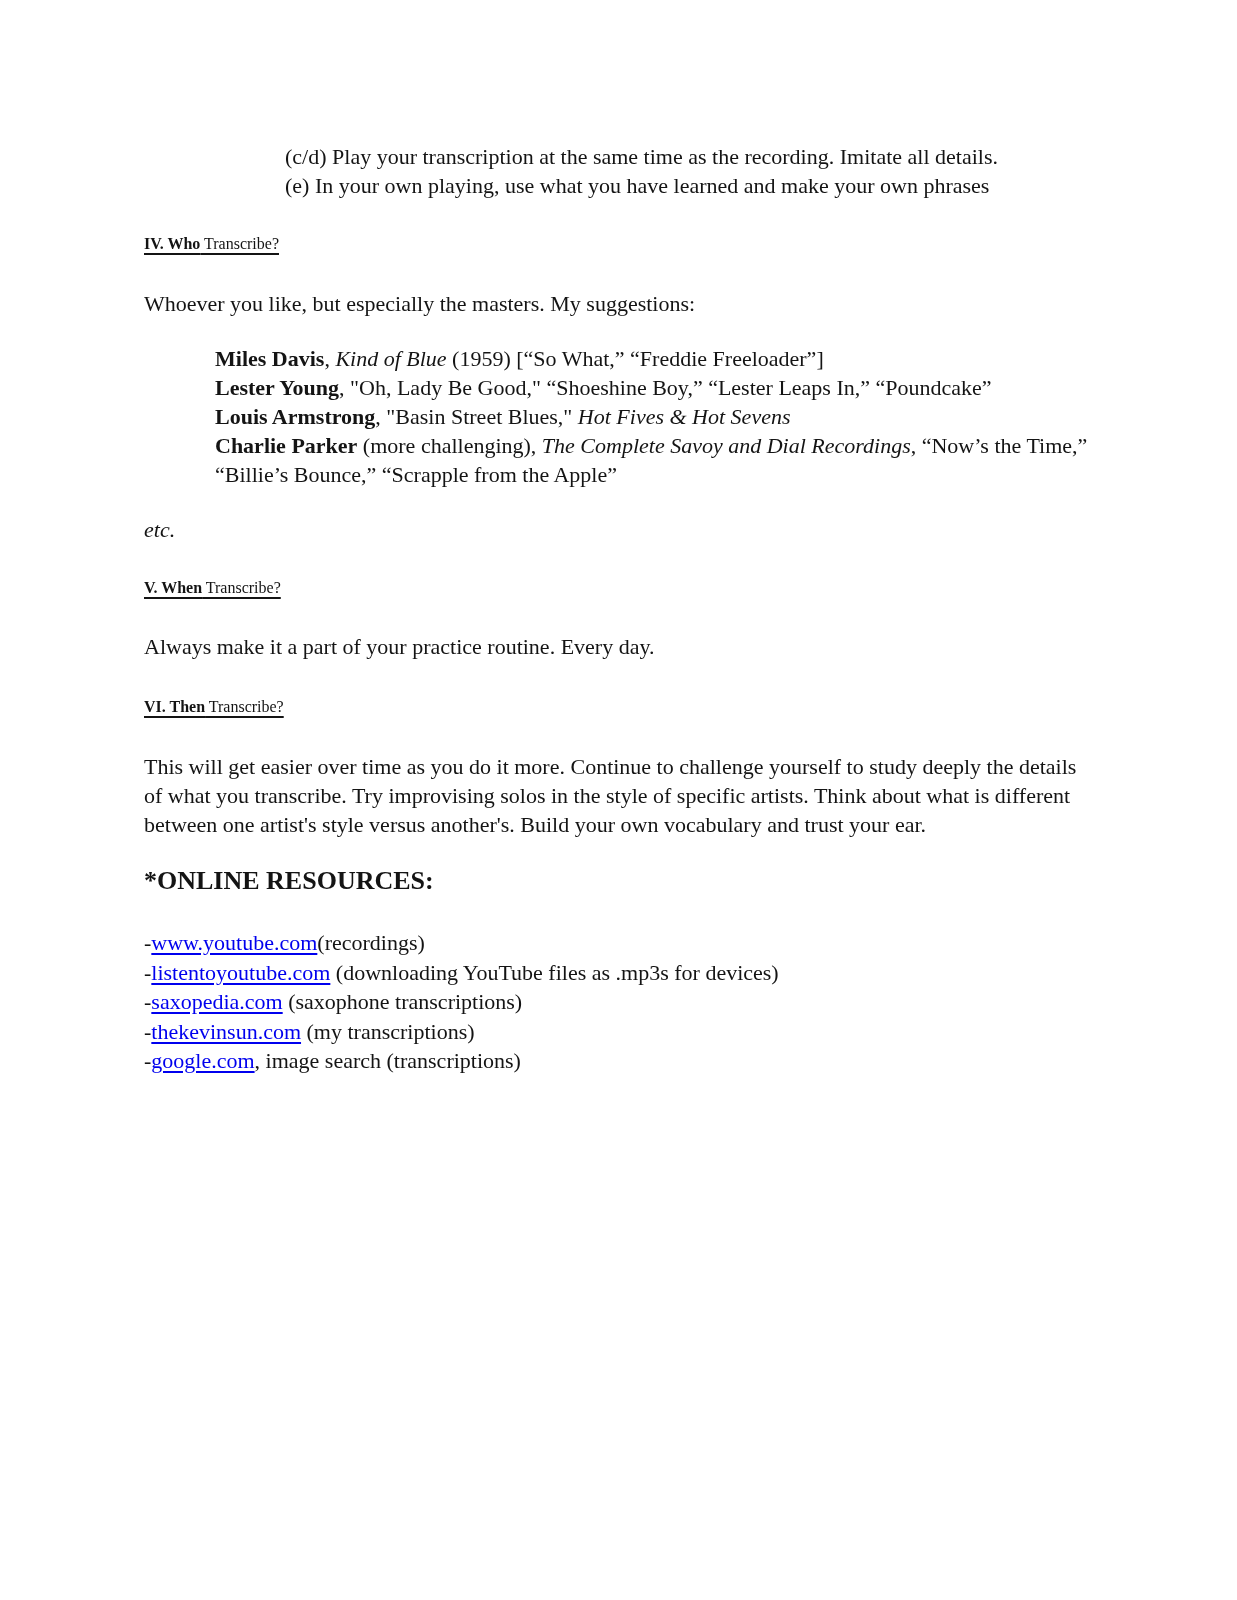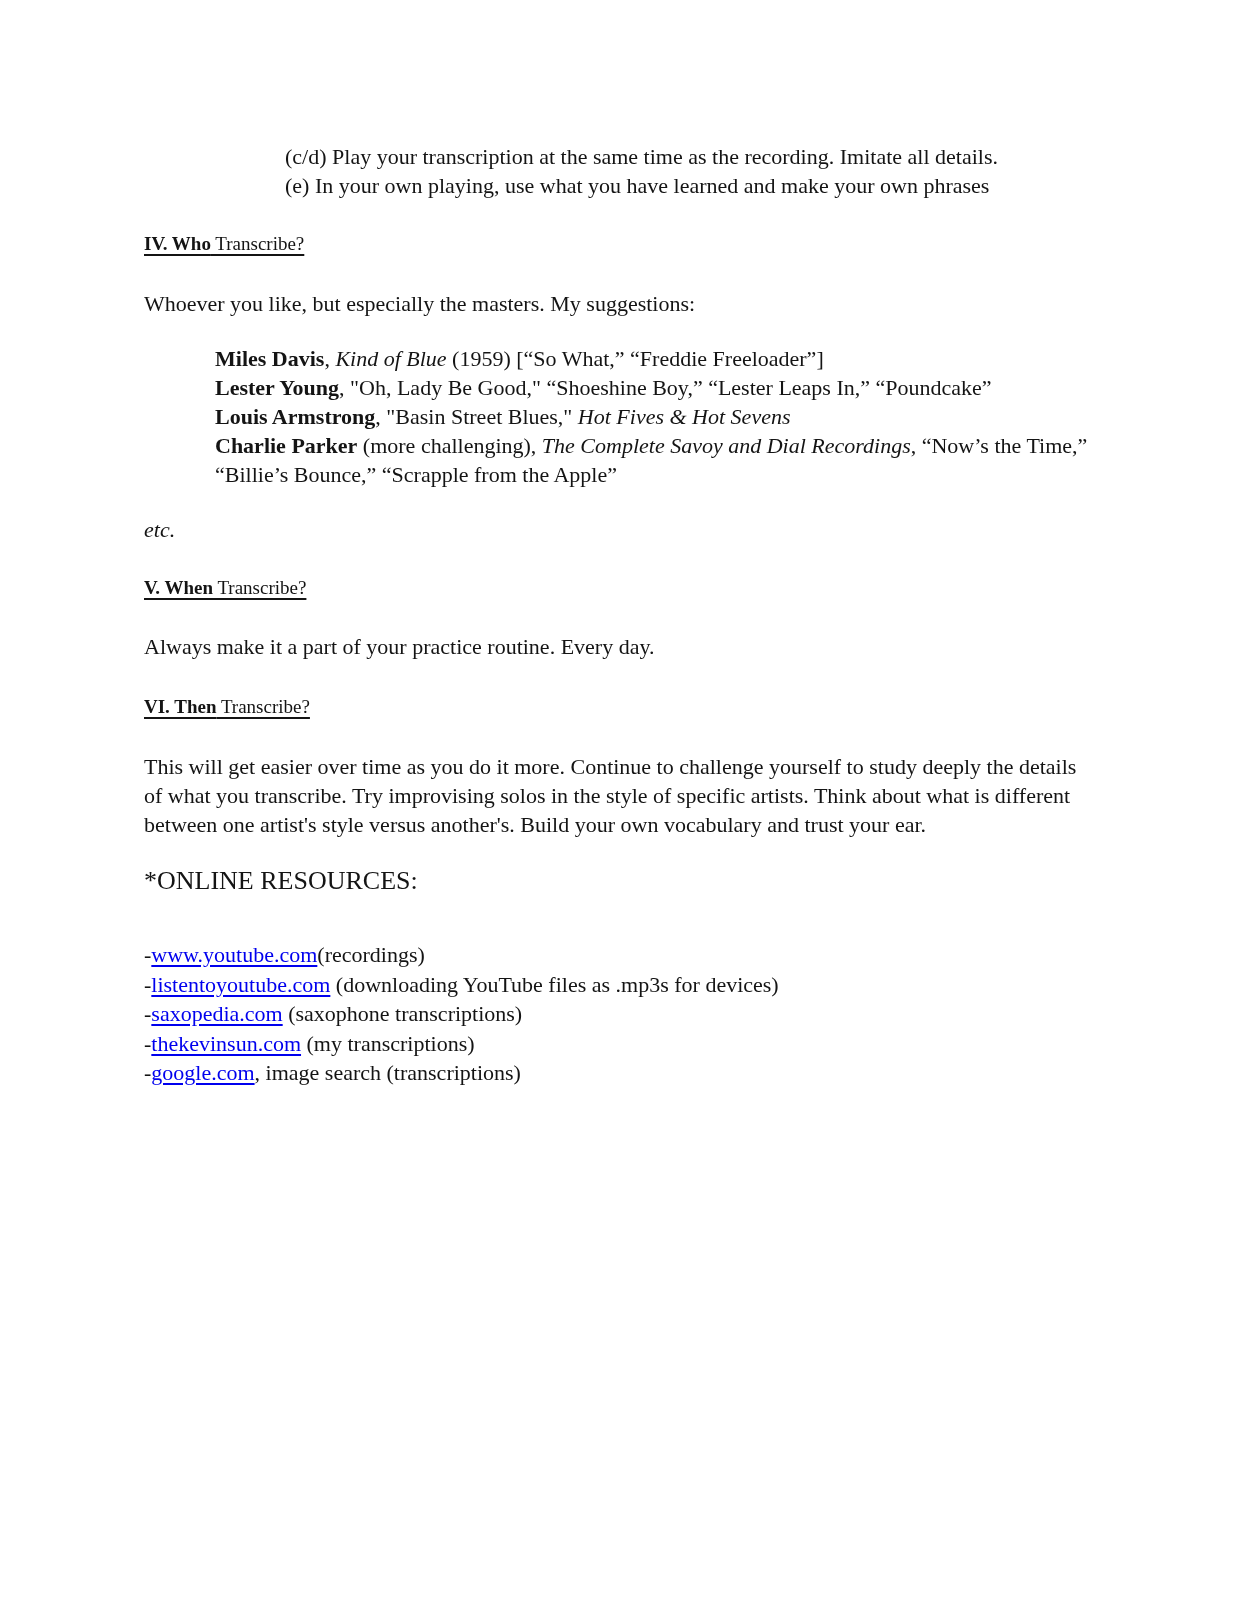--- a/index.html
+++ b/index.html
@@ -19,40 +19,40 @@
     width: 950px;
     font-size: 22px;
     line-height: 29px;
   }
   .indent2 { margin-left: 141px; }
   .b { font-weight: bold; }
   .i { font-style: italic; }
   h2.sec-head {
     margin: 0;
     margin-top: 29px;
-    font-size: 19px;
+    font-size: 16px;
     line-height: 29px;
     font-weight: normal;
     text-decoration: underline;
     text-underline-offset: 4px;
     text-decoration-thickness: 1.5px;
   }
   h2.res-head {
     margin: 0;
     margin-top: 27px;
     font-size: 26px;
     line-height: 30px;
-    font-weight: normal;
+    font-weight: bold;
     text-decoration: none;
   }
   .para { margin: 0; margin-top: 30px; }
   .suggestions { margin-top: 26px; margin-left: 71px; width: 885px; }
   .sugg-item { margin: 0; }
   .etc { margin-top: 26px; font-style: italic; }
-  .resources { margin-top: 44px; line-height: 29.5px; }
+  .resources { margin-top: 32px; line-height: 29.5px; }
   .res-line { margin: 0; }
   a.link {
     color: var(--link-color, #0000EE);
     text-decoration: underline;
     text-underline-offset: 3px;
     cursor: pointer;
   }
   .footer {
     position: absolute;
     top: 1441px;

